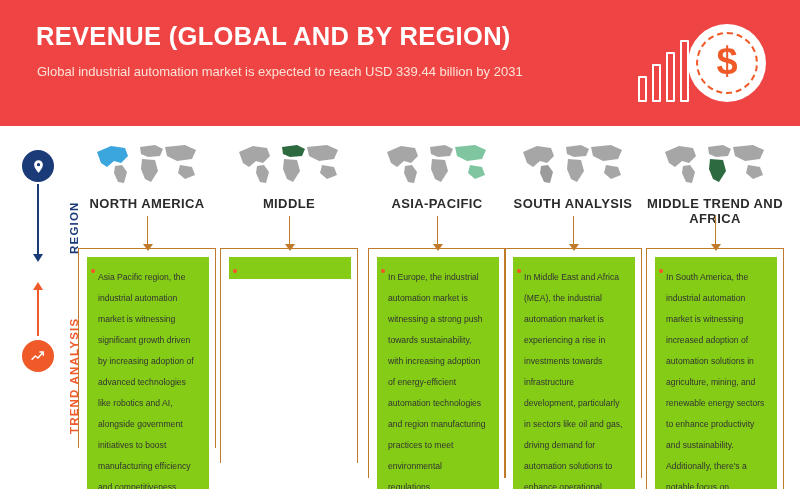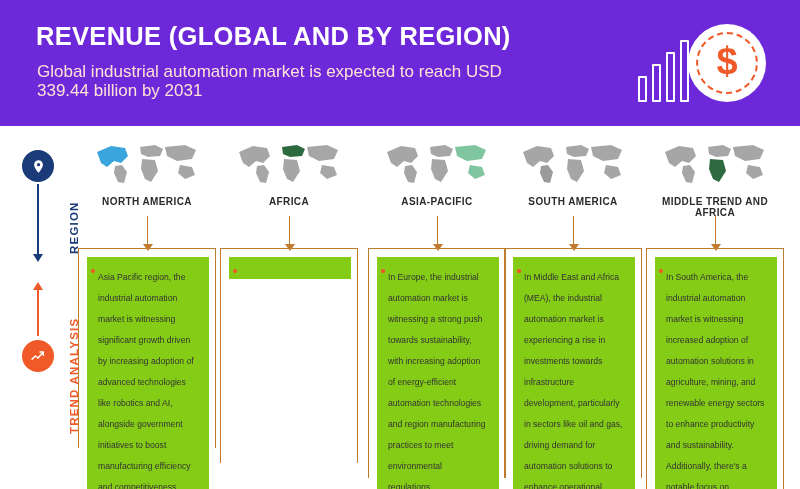--- a/index.html
+++ b/index.html
@@ -20,39 +20,39 @@
     height: 489px;
   }
 
   
   .header {
     position: absolute;
     left: 0;
     top: 0;
     width: 800px;
     height: 126px;
-    background: #6d28d9;
+    background: #ef4444;
     overflow: hidden;
   }
   .header-title {
     position: absolute;
     left: 36px;
     top: 22px;
     font-size: 25.5px;
     font-weight: bold;
     color: #ffffff;
     letter-spacing: 0.3px;
     white-space: nowrap;
   }
   .header-sub {
     position: absolute;
     left: 37px;
     top: 62px;
     width: 500px;
-    font-size: 17px;
+    font-size: 13px;
     line-height: 19px;
     color: #fde2d7;
   }
 
   
   .icon-group {
     position: absolute;
     right: 34px;
     top: 18px;
     width: 130px;
@@ -205,21 +205,21 @@
     width: 138px;
     height: 52px;
     display: flex;
     align-items: center;
     justify-content: center;
   }
   .map-wrap svg { display: block; }
   .region-name {
     margin-top: 6px;
     text-align: center;
-    font-size: 10px;
+    font-size: 13px;
     font-weight: bold;
     letter-spacing: 0.4px;
     color: #2b2b2b;
   }
 
   
   .connector {
     position: absolute;
     left: 69px;
     top: 78px;
@@ -350,21 +350,21 @@
       <div class="map-wrap">
         <svg width="110" height="46" viewBox="0 0 220 92" aria-hidden="true">
           <path d="M10 22 L38 10 L66 14 L72 30 L58 44 L44 40 L30 52 L18 44 Z" fill="#a6a6a6"></path>
           <path d="M46 50 L60 48 L70 62 L64 84 L52 82 L44 64 Z" fill="#a6a6a6"></path>
           <path d="M96 12 L126 8 L142 16 L136 30 L112 32 L98 26 Z" fill="#2d6a3f"></path>
           <path d="M100 36 L126 38 L132 60 L118 82 L106 76 L98 56 Z" fill="#a6a6a6"></path>
           <path d="M146 12 L186 8 L208 18 L200 36 L170 40 L150 30 Z" fill="#a6a6a6"></path>
           <path d="M176 48 L200 52 L206 68 L186 76 L172 64 Z" fill="#a6a6a6"></path>
         </svg>
       </div>
-      <div class="region-name">AFRICA</div>
+      <div class="region-name">MIDDLE</div>
       <div class="connector"></div>
       <div class="card-frame">
         <div class="bracket" style="height:215px;"></div>
         <div class="card">
           <span class="card-bullet"></span>
         </div>
       </div>
     </div>
 
     <div class="col">
@@ -393,21 +393,21 @@
       <div class="map-wrap">
         <svg width="110" height="46" viewBox="0 0 220 92" aria-hidden="true">
           <path d="M10 22 L38 10 L66 14 L72 30 L58 44 L44 40 L30 52 L18 44 Z" fill="#a6a6a6"></path>
           <path d="M46 50 L60 48 L70 62 L64 84 L52 82 L44 64 Z" fill="#9b9b9b"></path>
           <path d="M96 12 L126 8 L142 16 L136 30 L112 32 L98 26 Z" fill="#a6a6a6"></path>
           <path d="M100 36 L126 38 L132 60 L118 82 L106 76 L98 56 Z" fill="#a6a6a6"></path>
           <path d="M146 12 L186 8 L208 18 L200 36 L170 40 L150 30 Z" fill="#a6a6a6"></path>
           <path d="M176 48 L200 52 L206 68 L186 76 L172 64 Z" fill="#a6a6a6"></path>
         </svg>
       </div>
-      <div class="region-name">SOUTH AMERICA</div>
+      <div class="region-name">SOUTH ANALYSIS</div>
       <div class="connector"></div>
       <div class="card-frame">
         <div class="bracket" style="height:230px;"></div>
         <div class="card">
           <span class="card-bullet"></span>
           <span>In Middle East and Africa (MEA), the industrial automation market is experiencing a rise in investments towards infrastructure development, particularly in sectors like oil and gas, driving demand for automation solutions to enhance operational efficiency and safety.</span>
         </div>
       </div>
     </div>
 

